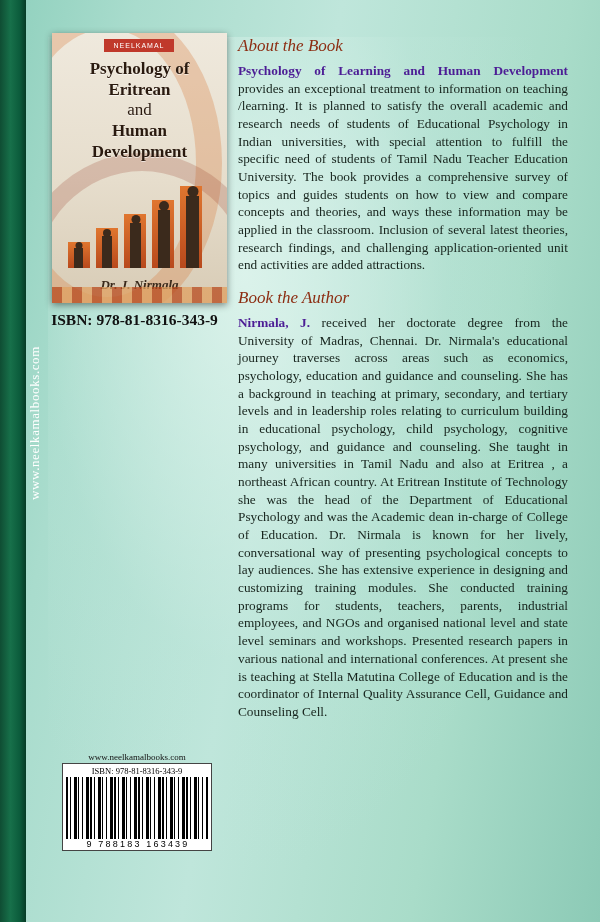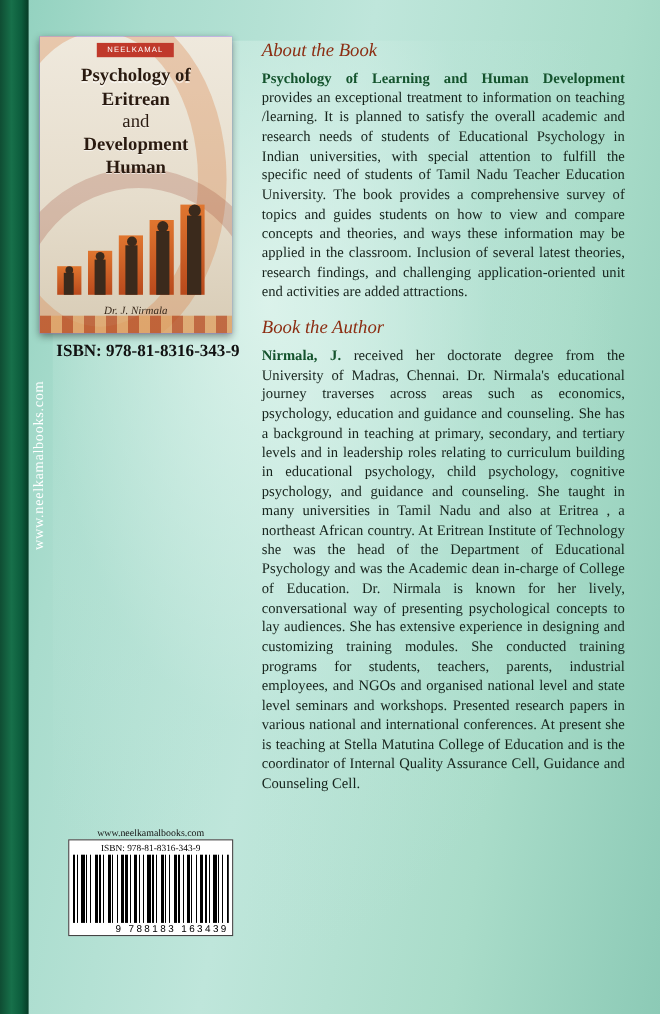--- a/index.html
+++ b/index.html
@@ -51,25 +51,25 @@
     text-align: center;
     color: #ffffff;
     font-size: 13px;
     letter-spacing: 0.6px;
     font-family: "Liberation Serif", serif;
   }
 
   
   .book-thumb {
     position: absolute;
-    left: 36px;
+    left: 52px;
     top: 33px;
     width: 175px;
     height: 270px;
-    background: #8b5cf6;
+    background: #c4b5fd;
     box-shadow: 0 2px 7px rgba(0,0,0,0.45);
     overflow: hidden;
   }
   .thumb-bg {
     position: absolute;
     inset: 0;
     background: linear-gradient(180deg, #efe9dd 0%, #e6ddcc 55%, #d8ccb6 100%);
   }
   .thumb-swirl {
     position: absolute;
@@ -146,24 +146,25 @@
     top: -1px;
     border-radius: 50%;
     background: #3b2a1c;
   }
   .thumb-author {
     position: absolute;
     left: 0;
     top: 244px;
     width: 175px;
     text-align: center;
-    font-size: 10px;
+    font-size: 13px;
     color: #3a2a1c;
     font-style: italic;
     font-family: "Liberation Serif", serif;
+    font-weight: bold;
   }
   .thumb-stripes {
     position: absolute;
     left: 0;
     bottom: 0;
     width: 175px;
     height: 16px;
     background: repeating-linear-gradient(90deg, #b8491c 0 10px, #e0a060 10px 20px);
     opacity: 0.75;
   }
@@ -210,21 +211,21 @@
     height: 62px;
     width: 100%;
     background:
       repeating-linear-gradient(90deg,
         #000 0 2px, #fff 2px 4px, #000 4px 5px, #fff 5px 8px,
         #000 8px 11px, #fff 11px 12px, #000 12px 13px, #fff 13px 16px,
         #000 16px 17px, #fff 17px 20px, #000 20px 23px, #fff 23px 24px);
   }
   .barcode-digits {
     font-size: 9px;
-    text-align: right;
+    text-align: center;
     letter-spacing: 2.2px;
     color: #000;
     font-family: "Liberation Sans", sans-serif;
     padding-left: 2px;
   }
 
   
   .content {
     position: absolute;
     left: 238px;
@@ -242,21 +243,21 @@
   .body-text {
     font-size: 13.3px;
     line-height: 1.33;
     color: #16231c;
     text-align: justify;
     margin: 0;
     font-family: "Liberation Serif", serif;
     hyphens: auto;
   }
   .lead {
-    color: #14532d;
+    color: #4c1d95;
     font-weight: bold;
   }
   .section-gap {
     height: 14px;
   }
 </style>
 </head>
 <body>
 
 <div class="page">
@@ -269,22 +270,22 @@
 
   <div class="book-thumb">
     <div class="thumb-bg"></div>
     <div class="thumb-swirl"></div>
     <div class="thumb-swirl2"></div>
     <div class="thumb-publisher">NEELKAMAL</div>
     <div class="thumb-title">
       <div>Psychology of</div>
       <div>Eritrean</div>
       <div class="small">and</div>
+      <div>Human</div>
       <div>Development</div>
-      <div>Human</div>
     </div>
     <div class="thumb-bars">
       <div class="bar" style="left:6px;  width:22px; height:26px;"></div>
       <div class="bar" style="left:34px; width:22px; height:40px;"></div>
       <div class="bar" style="left:62px; width:22px; height:54px;"></div>
       <div class="bar" style="left:90px; width:22px; height:68px;"></div>
       <div class="bar" style="left:118px;width:22px; height:82px;"></div>
       <div class="fig" style="left:12px; width:9px;  height:20px;">
           <span class="head" style="width:7px;height:7px;top:-6px;"></span>
         </div>

